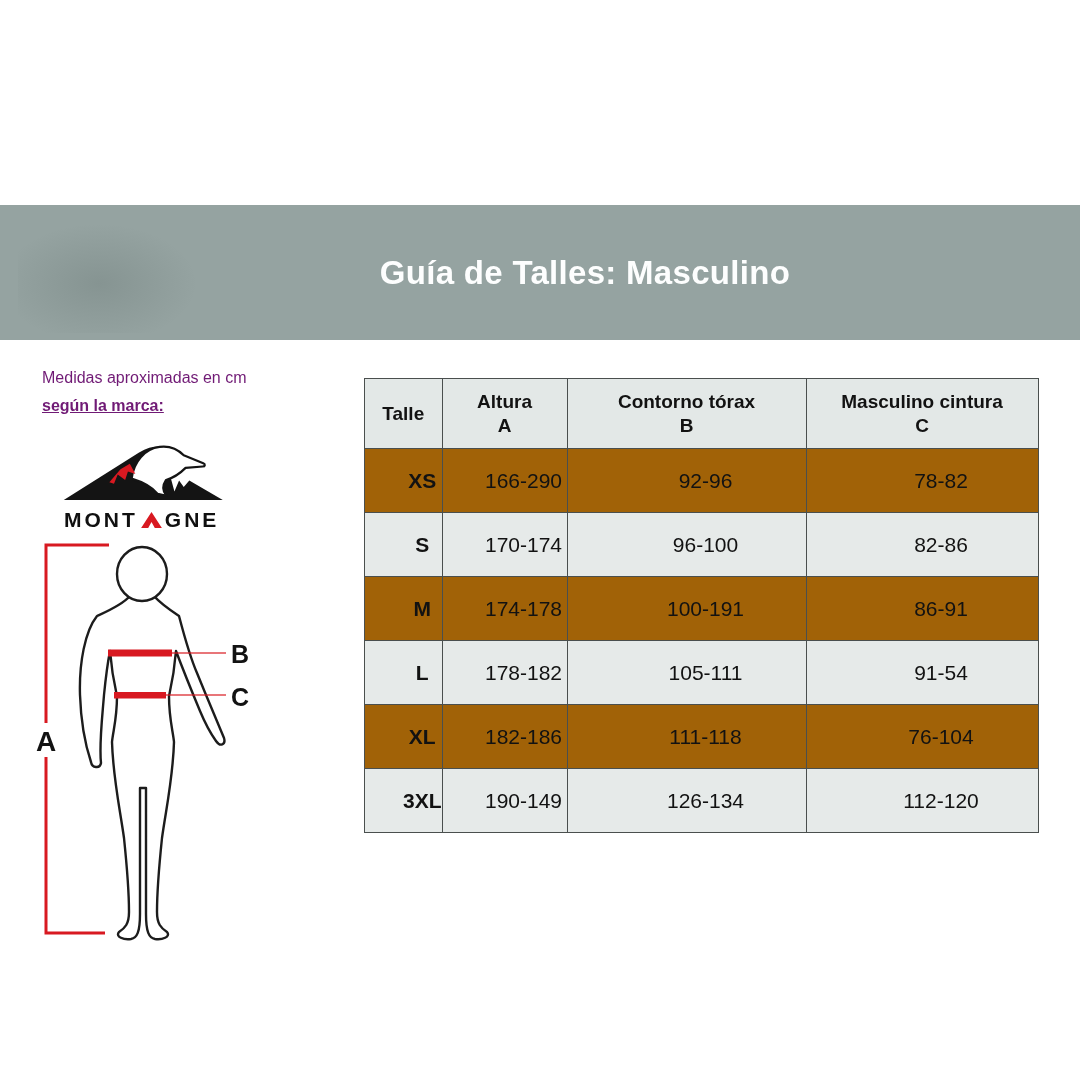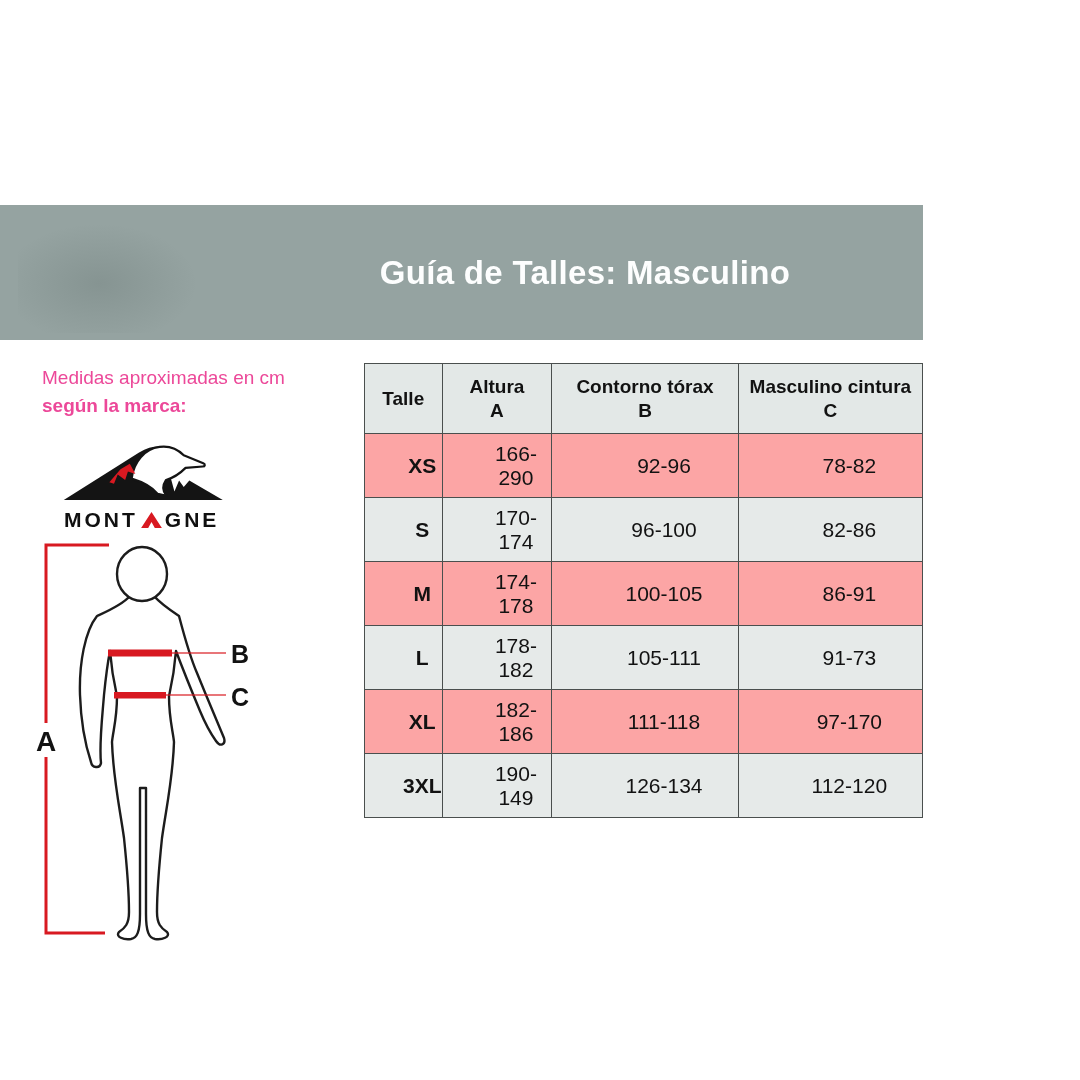--- a/index.html
+++ b/index.html
@@ -1,50 +1,50 @@
 <!DOCTYPE html>
 <html><head>
 <meta charset="utf-8">
 <style>
   html,body{margin:0;padding:0;background:#fff;}
   .page{
-    position:relative;width:923px;height:1080px;background:#ffffff;
+    position:relative;width:1080px;height:1080px;background:#ffffff;
     font-family:"Liberation Sans", sans-serif;color:#131313;overflow:hidden;
   }
   
   .banner{
     position:absolute;left:0;top:205px;width:1080px;height:135px;
     background:#95a3a1;display:flex;align-items:center;justify-content:center;
   }
   .banner-smudge{
     position:absolute;left:18px;top:18px;width:180px;height:110px;
     background:radial-gradient(ellipse at 45% 55%, rgba(55,70,67,0.16), rgba(55,70,67,0) 70%);
     pointer-events:none;
   }
   .banner h1{
     margin:0;padding-left:90px;font-size:33px;font-weight:700;color:#fdfefe;letter-spacing:.3px;
   }
   
-  .note{position:absolute;left:42px;top:364px;font-size:19px;line-height:28px;color:#ec4899;}
-  .note .bold{font-weight:700;}
+  .note{position:absolute;left:42px;top:364px;font-size:16px;line-height:28px;color:#701a75;}
+  .note .bold{font-weight:700;text-decoration:underline;}
   
   .logo{position:absolute;left:55px;top:440px;width:190px;}
   .logo-emblem{display:block;margin-left:6px;}
   .wordmark{
     display:flex;align-items:center;justify-content:flex-start;gap:3px;
     margin-top:2px;margin-left:9px;
     font-weight:700;font-size:21px;letter-spacing:3px;color:#101010;
   }
   .wordmark svg{display:block;margin-top:1px;}
   
   .figure{position:absolute;left:30px;top:535px;}
   
   .size-table{
-    position:absolute;left:364px;top:363px;border-collapse:collapse;table-layout:fixed;
-    background:#fca5a5;
+    position:absolute;left:364px;top:378px;border-collapse:collapse;table-layout:fixed;
+    background:#a16207;
   }
   .size-table th,.size-table td{
     border:1.5px solid #4a4f4e;text-align:center;vertical-align:middle;
     padding:0;color:#121212;
   }
   .size-table thead th{
     background:#e3e8e7;height:69px;font-size:19px;font-weight:700;line-height:24px;
   }
   .size-table td{height:63px;font-size:21px;font-weight:400;padding-left:38px;}
   .size-table td.talle{font-size:21px;font-weight:700;}
@@ -170,34 +170,34 @@
       </tr>
       <tr>
         <td class="talle">S</td>
         <td>170-174</td>
         <td>96-100</td>
         <td>82-86</td>
       </tr>
       <tr>
         <td class="talle">M</td>
         <td>174-178</td>
-        <td>100-105</td>
+        <td>100-191</td>
         <td>86-91</td>
       </tr>
       <tr>
         <td class="talle">L</td>
         <td>178-182</td>
         <td>105-111</td>
-        <td>91-73</td>
+        <td>91-54</td>
       </tr>
       <tr>
         <td class="talle">XL</td>
         <td>182-186</td>
         <td>111-118</td>
-        <td>97-170</td>
+        <td>76-104</td>
       </tr>
       <tr>
         <td class="talle">3XL</td>
         <td>190-149</td>
         <td>126-134</td>
         <td>112-120</td>
       </tr>
     </tbody>
   </table>
 

